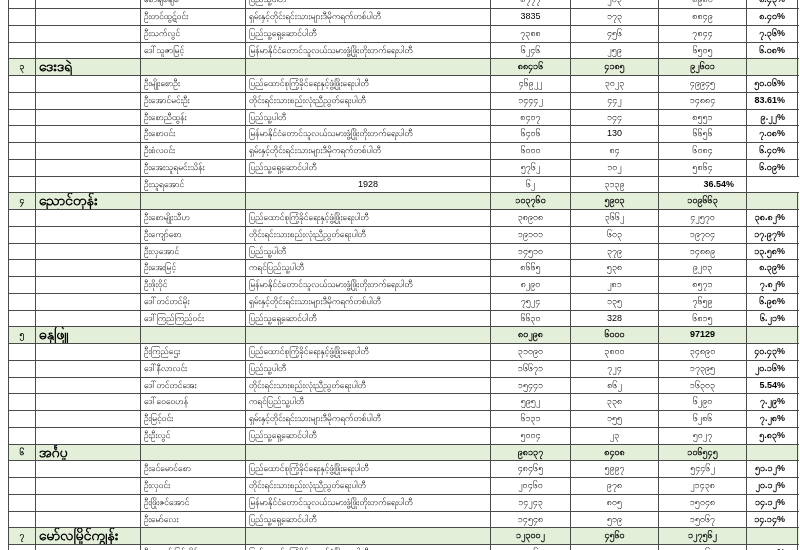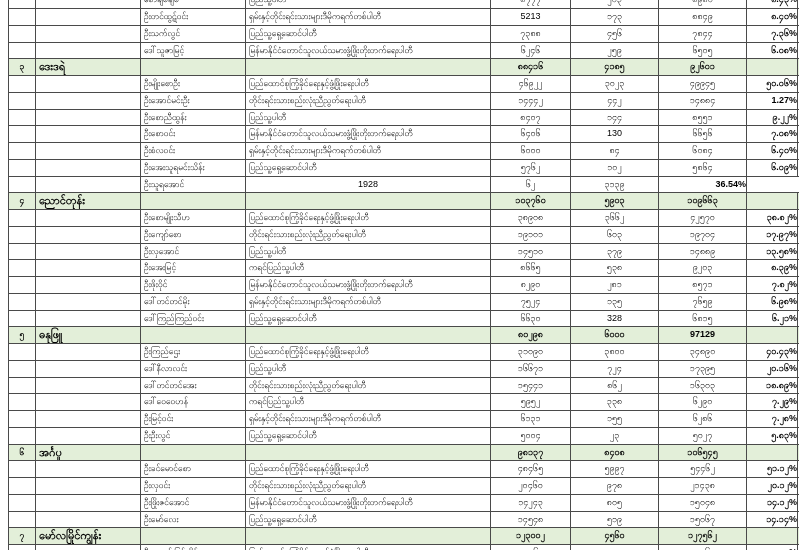--- a/index.html
+++ b/index.html
@@ -25,26 +25,26 @@
   .cell{
     border-right:1px solid #4a4a4a;
     box-sizing:border-box;
     overflow:hidden;
     white-space:nowrap;
     font-size:8.5px;
     line-height:15.5px;
     padding:0 3px;
   }
   .c-no{text-align:center;padding:0 1px;}
-  .c-township{font-size:11px;}
+  .c-township{font-size:14px;}
   .c-candidate,.c-party{font-size:8.5px;}
   .c-v1,.c-v2,.c-v3{text-align:center;font-size:9px;}
   .row.township .c-v1,.row.township .c-v2,.row.township .c-v3,
   .row.township .c-no,.row.township .c-township{font-weight:bold;}
-  .c-pct{text-align:right;font-weight:bold;font-size:9px;padding-right:0;}
+  .c-pct{text-align:right;font-weight:bold;font-size:9px;padding-right:12px;}
 </style>
 </head>
 <body>
 
 <div id="canvas">
   <div id="results-table">
       <div class="row">
         <div class="cell c-no"></div>
         <div class="cell c-township"></div>
         <div class="cell c-candidate">စောချစ်ချစ်</div>
@@ -52,21 +52,21 @@
         <div class="cell c-v1">၈၇၇၇</div>
         <div class="cell c-v2">၂၀၃</div>
         <div class="cell c-v3">၈၉၈၀</div>
         <div class="cell c-pct">၈.၄၃%</div>
       </div>
       <div class="row">
         <div class="cell c-no"></div>
         <div class="cell c-township"></div>
         <div class="cell c-candidate">ဦးတင်ထွဋ်ဝင်း</div>
         <div class="cell c-party">ရှမ်းနှင့်တိုင်းရင်းသားများဒီမိုကရက်တစ်ပါတီ</div>
-        <div class="cell c-v1">5213</div>
+        <div class="cell c-v1">3835</div>
         <div class="cell c-v2">၁၇၃</div>
         <div class="cell c-v3">၈၈၄၉</div>
         <div class="cell c-pct">၈.၄၀%</div>
       </div>
       <div class="row">
         <div class="cell c-no"></div>
         <div class="cell c-township"></div>
         <div class="cell c-candidate">ဦးသက်လွင်</div>
         <div class="cell c-party">ပြည်သူ့ရှေ့ဆောင်ပါတီ</div>
         <div class="cell c-v1">၇၃၈၈</div>
@@ -105,21 +105,21 @@
         <div class="cell c-pct">၅၀.၀၆%</div>
       </div>
       <div class="row">
         <div class="cell c-no"></div>
         <div class="cell c-township"></div>
         <div class="cell c-candidate">ဦးအောင်မင်းဦး</div>
         <div class="cell c-party">တိုင်းရင်းသားစည်းလုံးညီညွတ်ရေးပါတီ</div>
         <div class="cell c-v1">၁၄၄၄၂</div>
         <div class="cell c-v2">၄၄၂</div>
         <div class="cell c-v3">၁၄၈၈၄</div>
-        <div class="cell c-pct">1.27%</div>
+        <div class="cell c-pct">83.61%</div>
       </div>
       <div class="row">
         <div class="cell c-no"></div>
         <div class="cell c-township"></div>
         <div class="cell c-candidate">ဦးစောညီထွန်း</div>
         <div class="cell c-party">ပြည်သူ့ပါတီ</div>
         <div class="cell c-v1">၈၄၀၇</div>
         <div class="cell c-v2">၁၄၄</div>
         <div class="cell c-v3">၈၅၅၁</div>
         <div class="cell c-pct">၉.၂၂%</div>
@@ -274,21 +274,21 @@
         <div class="cell c-pct">၂၀.၁၆%</div>
       </div>
       <div class="row">
         <div class="cell c-no"></div>
         <div class="cell c-township"></div>
         <div class="cell c-candidate">ဒေါ်တင်တင်အေး</div>
         <div class="cell c-party">တိုင်းရင်းသားစည်းလုံးညီညွတ်ရေးပါတီ</div>
         <div class="cell c-v1">၁၅၄၄၁</div>
         <div class="cell c-v2">၈၆၂</div>
         <div class="cell c-v3">၁၆၃၀၃</div>
-        <div class="cell c-pct">၁၈.၈၉%</div>
+        <div class="cell c-pct">5.54%</div>
       </div>
       <div class="row">
         <div class="cell c-no"></div>
         <div class="cell c-township"></div>
         <div class="cell c-candidate">ဒေါ်ဝေဝေဟန်</div>
         <div class="cell c-party">ကရင်ပြည်သူ့ပါတီ</div>
         <div class="cell c-v1">၅၉၅၂</div>
         <div class="cell c-v2">၃၃၈</div>
         <div class="cell c-v3">၆၂၉၀</div>
         <div class="cell c-pct">၇.၂၉%</div>

